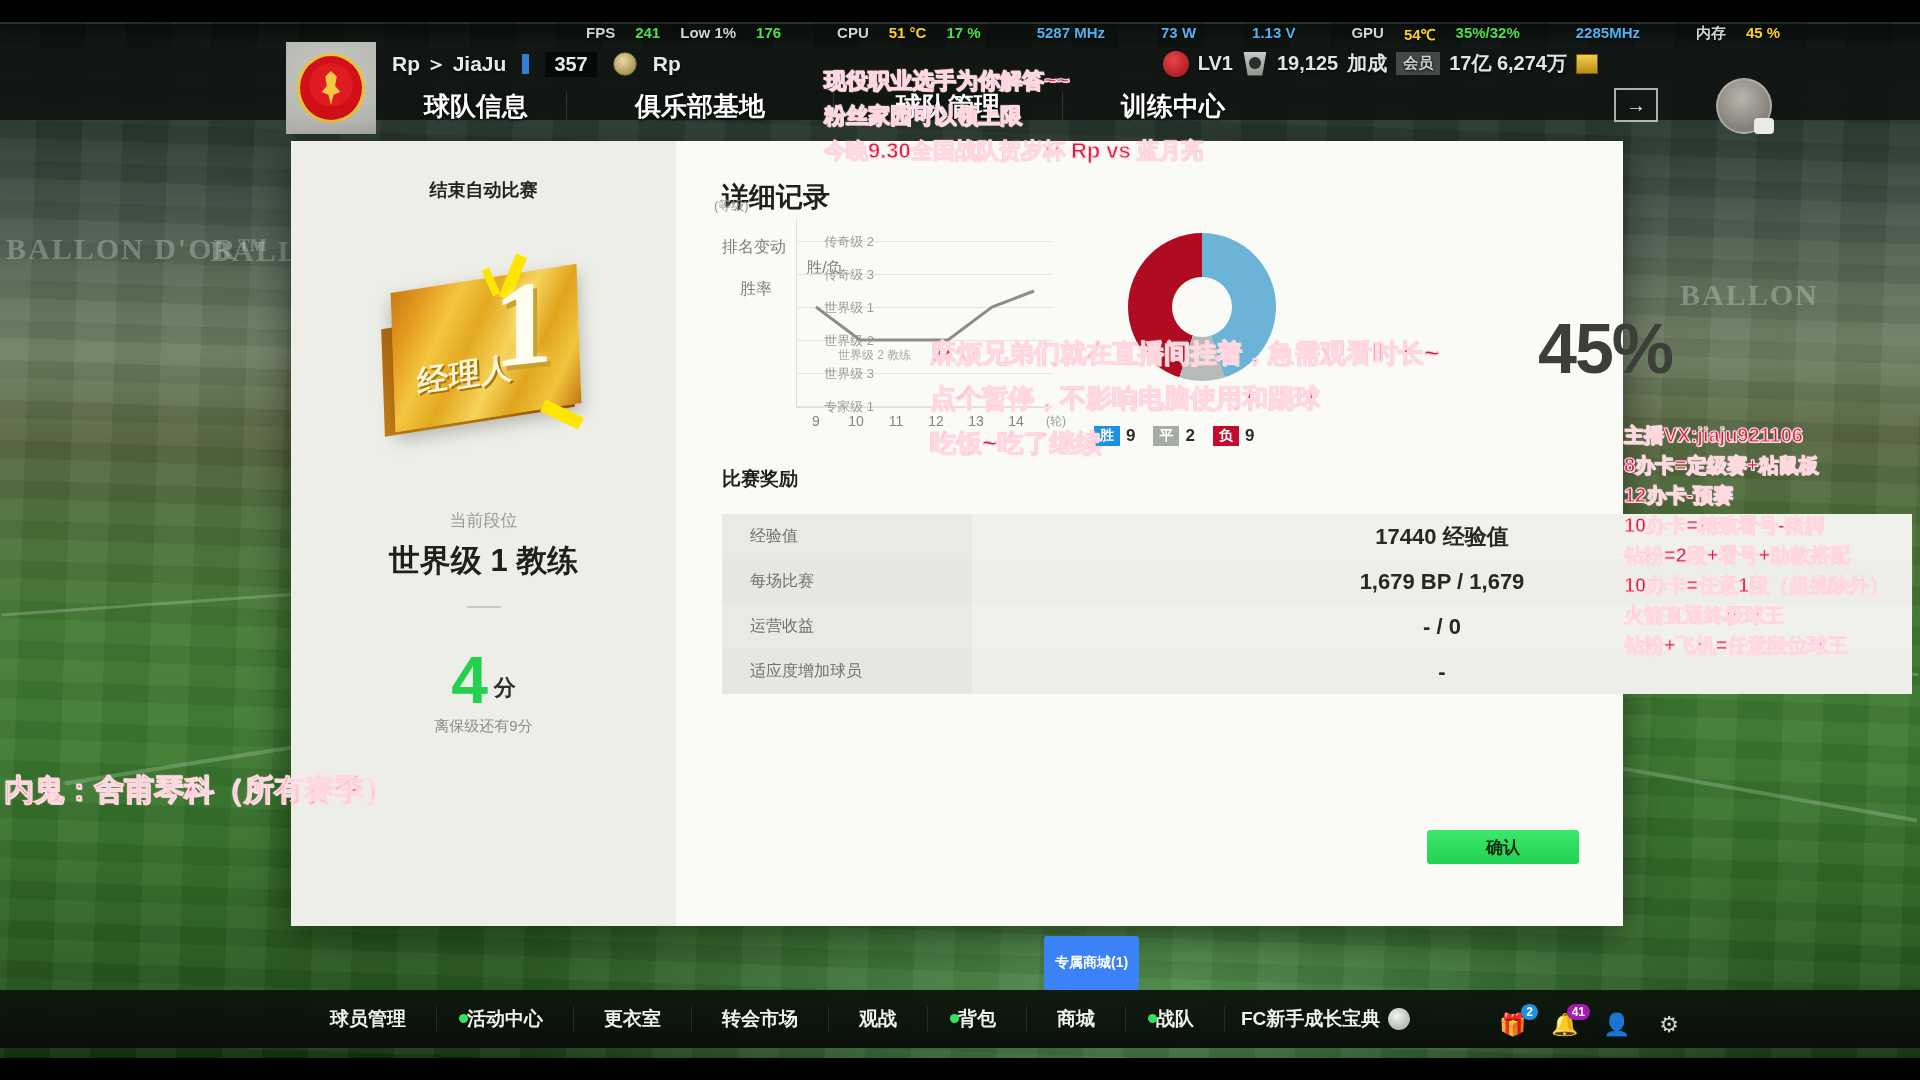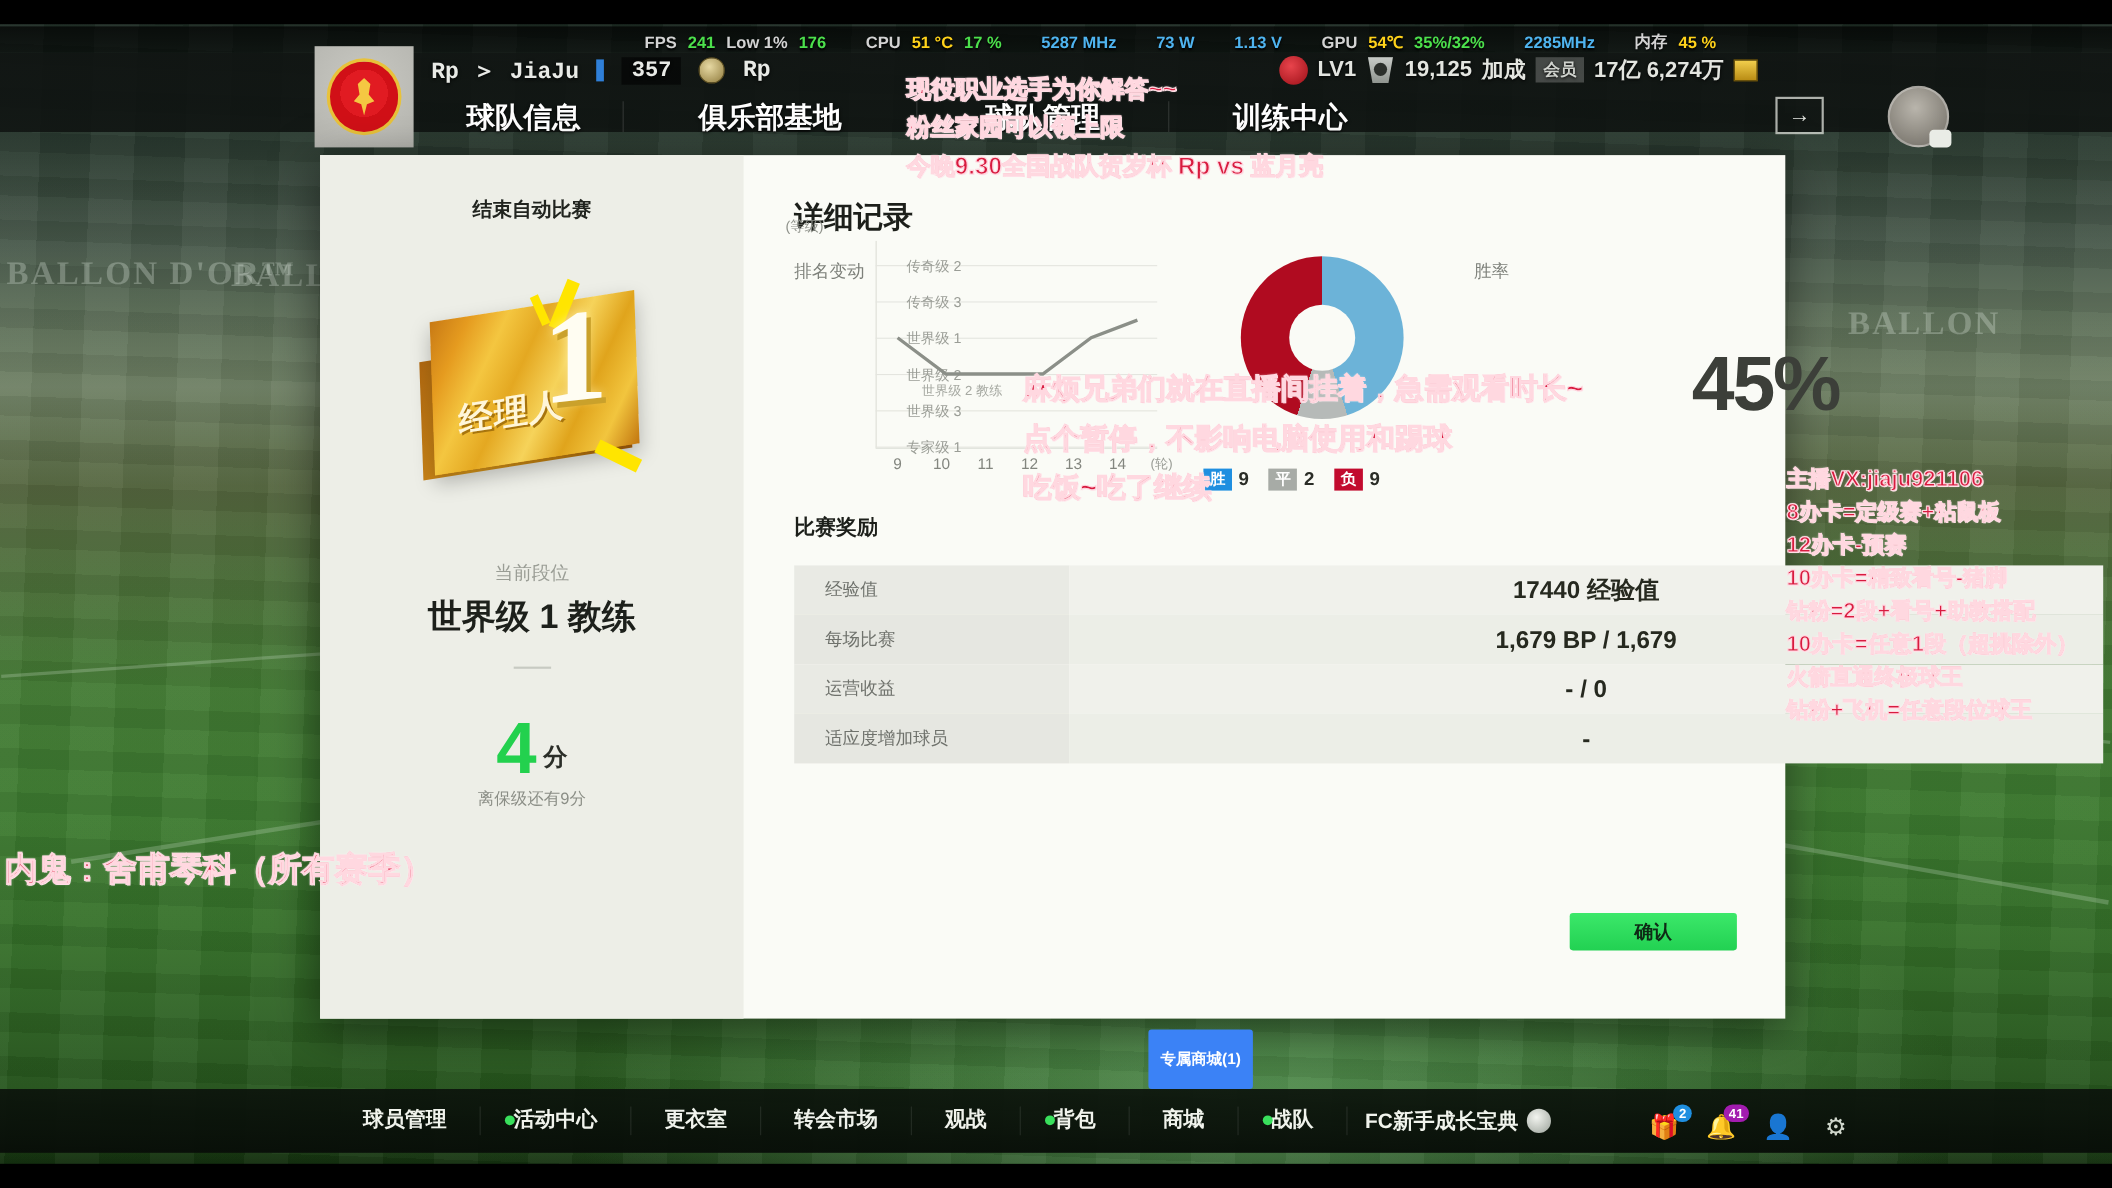--- a/index.html
+++ b/index.html
@@ -43,26 +43,26 @@
   .ballon-text {
     position: absolute; color: rgba(225,235,225,.30);
     font-weight: bold; letter-spacing: 2px;
     font-family: "Liberation Serif", serif;
     white-space: nowrap; font-size: 30px;
   }
 
   
   #hw-bar {
     position: absolute; left: 0; top: 24px; width: 1920px; height: 24px;
-    display: flex; align-items: flex-end;
+    display: flex; align-items: flex-start;
     font-family: "Liberation Sans", sans-serif;
     font-size: 15px; font-weight: bold;
     background: linear-gradient(180deg, rgba(0,0,0,.72), rgba(0,0,0,.55));
     padding-left: 586px;
-    gap: 10px;
+    gap: 20px;
     text-shadow: 0 1px 2px #000;
   }
   .hw-lab { color: #d3d3d3; }
   .hw-green { color: #4ce04c; }
   .hw-yellow { color: #ffd21a; }
   .hw-blue { color: #4fb4f0; }
   .hw-gap { width: 16px; }
 
   
   #top-bar {
@@ -85,21 +85,20 @@
   .crest-inner::after {
     content:""; position:absolute; width:26px; height:34px;
     background: #f5c842;
     clip-path: polygon(50% 0%, 72% 16%, 66% 44%, 86% 62%, 60% 70%, 50% 100%, 40% 70%, 14% 62%, 34% 44%, 28% 16%);
   }
   #profile-row {
     position: absolute; left: 392px; top: 50px;
     display: flex; align-items: center; gap: 16px;
     color: #e8eae6; font-size: 21px; font-weight: bold;
     text-shadow: 0 1px 3px #000;
-    font-family: Liberation Mono, monospace;
   }
   .blue-tick { width: 7px; height: 20px; background: #2f7fd8; }
   .num-chip {
     background: rgba(0,0,0,.55); padding: 1px 9px; font-size: 20px; color:#e8eae6;
   }
   .badge-circ {
     width: 24px; height: 24px; border-radius: 50%;
     background: radial-gradient(circle at 40% 35%, #e7d9a3, #8f7a3c);
     border: 1px solid #5d4f22;
   }
@@ -241,21 +240,21 @@
   #points-unit { font-size: 22px; font-weight: bold; color: #2b2e28; padding-bottom: 6px; }
   #relegation-note {
     margin-top: 8px; font-size: 15px; color: #8b8e86;
   }
 
   #right-pane {
     flex: 1; position: relative; padding: 38px 44px 0 46px;
   }
   .sec-title { font-size: 27px; font-weight: bold; color: #1c1f1a; }
   #record-cols {
-    margin-top: 22px; display: flex; position: relative;
+    margin-top: 22px; display: flex; position: relative; flex-direction: column;
   }
   .col-head { font-size: 16px; color: #7d807a; }
   #col-rank-head { width: 395px; }
   #col-wl-head { width: 205px; text-align: center; }
   #col-rate-head { flex: 1; text-align: left; padding-left: 18px; font-family: Liberation Mono, monospace; }
 
   
   #line-chart {
     position: absolute; left: 36px; top: 78px;
     width: 340px; height: 195px;

